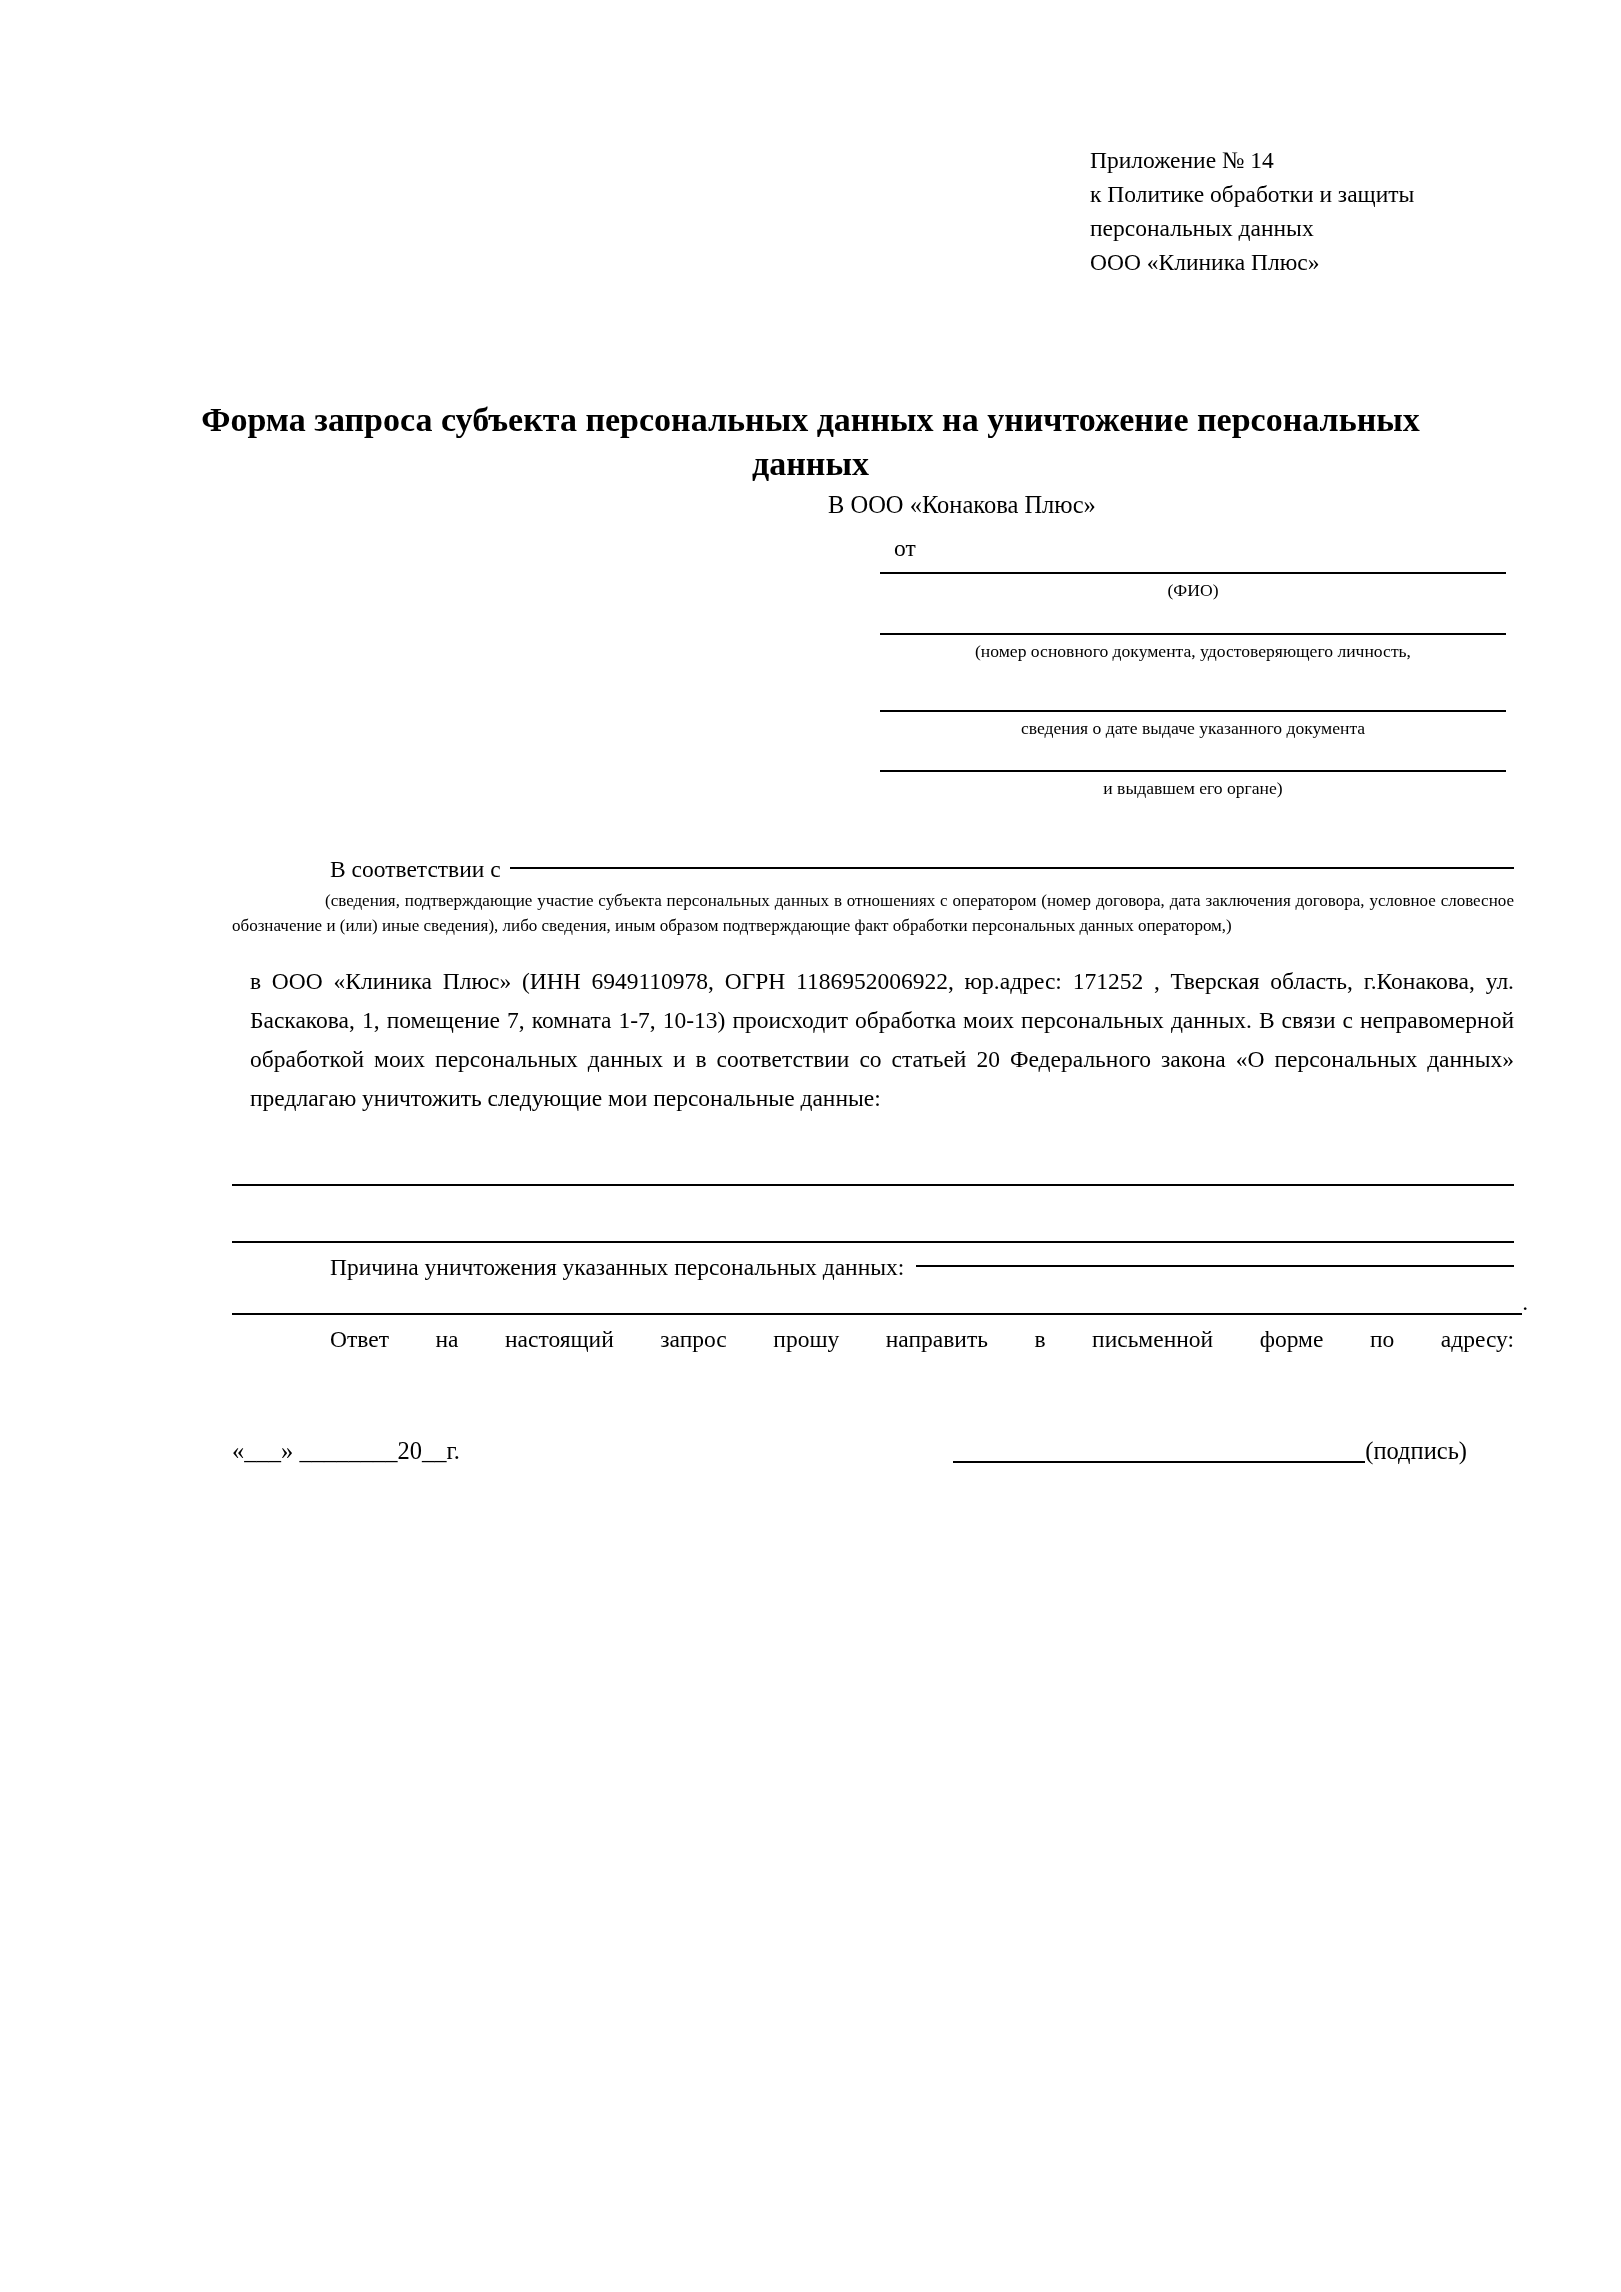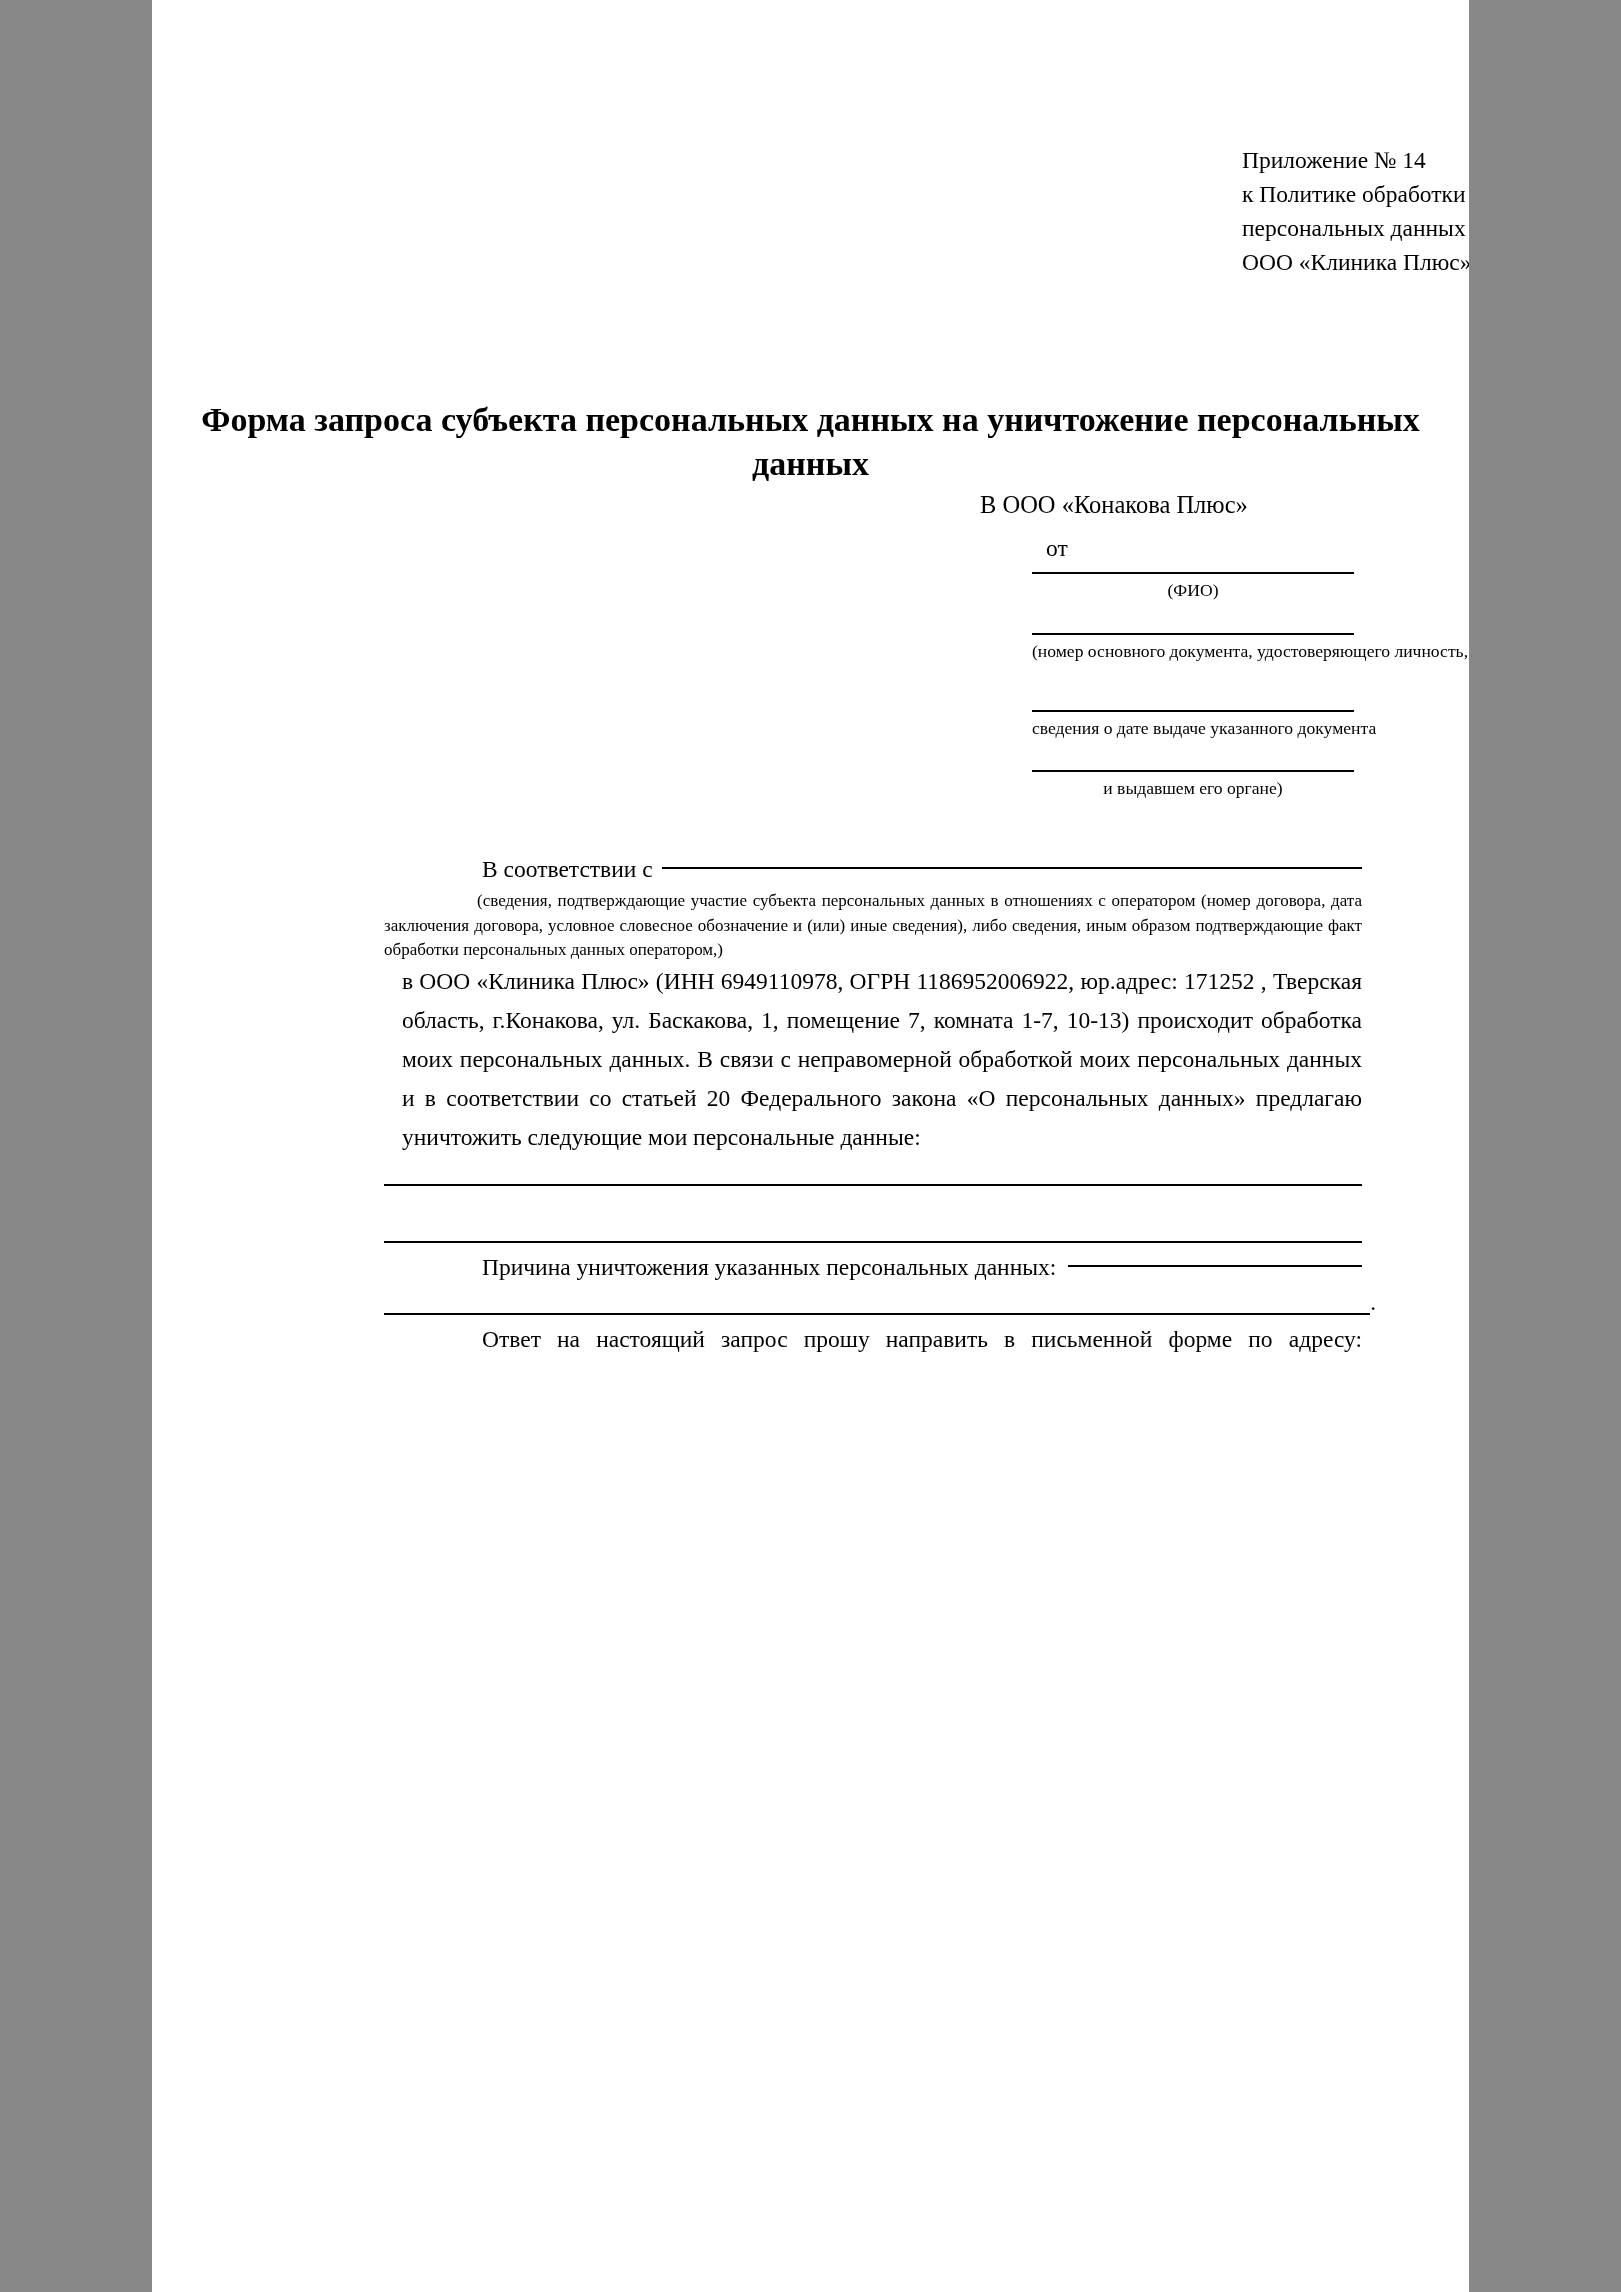--- a/index.html
+++ b/index.html
@@ -1,18 +1,18 @@
 <!DOCTYPE html>
 <html><head>
 <meta charset="utf-8">
 <style>
   html, body { margin: 0; padding: 0; background: #888; }
   .page {
     position: relative;
-    width: 1317px;
+    width: 1621px;
     height: 2293px;
     margin: 0 auto;
     background: #ffffff;
     color: #000000;
     font-family: "Liberation Serif", serif;
     overflow: hidden;
   }
   .abs { position: absolute; }
 
   .appendix-header {
@@ -166,15 +166,22 @@
   </div>
 
   <div class="abs period-row">
     <span class="underline-fill"></span>
     <span>.</span>
   </div>
 
   <div class="abs answer-sentence">Ответ на настоящий запрос прошу направить в письменной форме по адресу:</div>
 
 
+  <div class="abs date-sign-row">
+    <span class="nowrap">«___» ________20__г.</span>
+    <span class="sig">
+      <span class="sig-line"></span>
+      <span class="nowrap">(подпись)</span>
+    </span>
+  </div>
 
 </div>
 
 
 </body></html>

